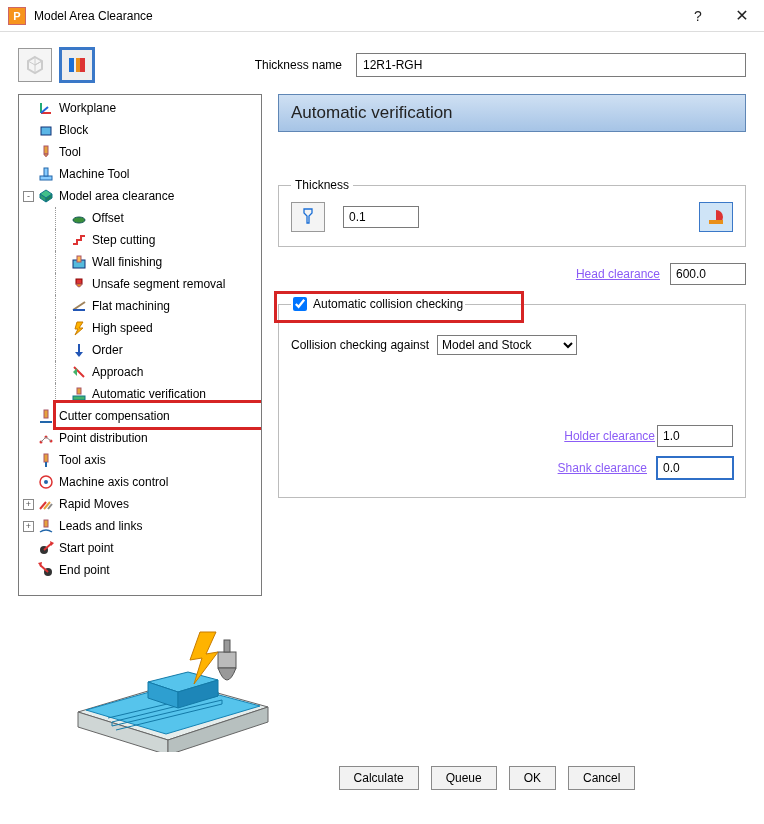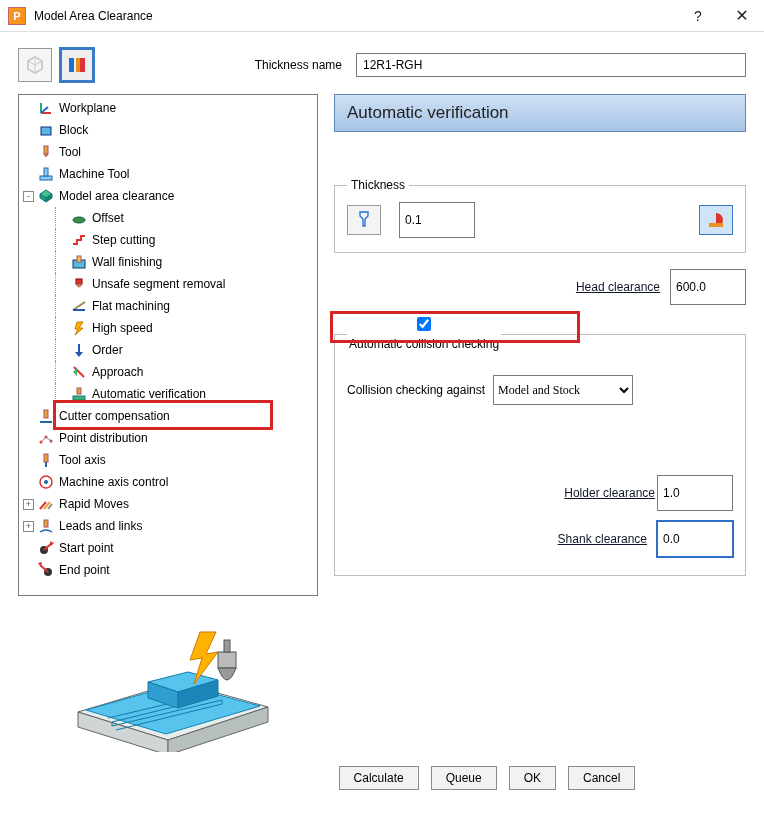--- a/index.html
+++ b/index.html
@@ -68,21 +68,21 @@
     padding: 2px 6px;
     border: 1px solid #7a7a7a;
     font-size: 12px;
   }
   .midrow {
     display: flex; gap: 16px;
     align-items: flex-start;
   }
   .treewrap {
     border: 1px solid #7a7a7a;
-    width: 300px;
+    width: 244px;
     height: 502px;
     position: relative;
     overflow: auto;
   }
   .treewrap::-webkit-scrollbar { width: 17px; }
   .treewrap::-webkit-scrollbar-track { background:#f0f0f0; }
   .treewrap::-webkit-scrollbar-thumb { background:#c2c2c2; border:1px solid #a0a0a0; }
   ul.tree {
     list-style: none;
     margin: 0;
@@ -155,54 +155,52 @@
     align-items:center;
     gap: 18px;
   }
   .iconbtn2 {
     width: 34px; height: 30px;
     border: 1px solid #999;
     background:#f4f4f4;
     display:flex;align-items:center;justify-content:center;
   }
   .numinput {
-    width: 76px; height: 36px;
+    width: 76px; height: 22px;
     border: 1px solid #7a7a7a;
     padding: 1px 5px;
     font-size: 12px;
     text-align: left;
   }
   .numinput.focus {
     outline: 2px solid #2f6fc7;
     outline-offset: -1px;
   }
   .linklabel {
-    color: #0f172a;
+    color: #8b5cf6;
     text-decoration: underline;
     font-size: 12px;
   }
   .row-right {
     display:flex;
     justify-content:flex-end;
     align-items:center;
     gap:10px;
   }
   .chkline {
     display:flex; align-items:center;
     gap: 6px;
     margin-bottom: 10px;
-    flex-direction: column;
   }
   .chkline input[type=checkbox]{ width:14px;height:14px;margin:0;}
   .select {
     border: 1px solid #7a7a7a;
-    height: 30px;
+    height: 20px;
     font-size: 12px;
     background:#fff;
-    font-family:Liberation Serif, serif;
   }
   .bottom-illus {
     margin-top: 16px;
     margin-left: 50px;
   }
   .btnrow {
     display:flex;
     gap: 12px;
     justify-content:center;
     margin-left: 210px;

